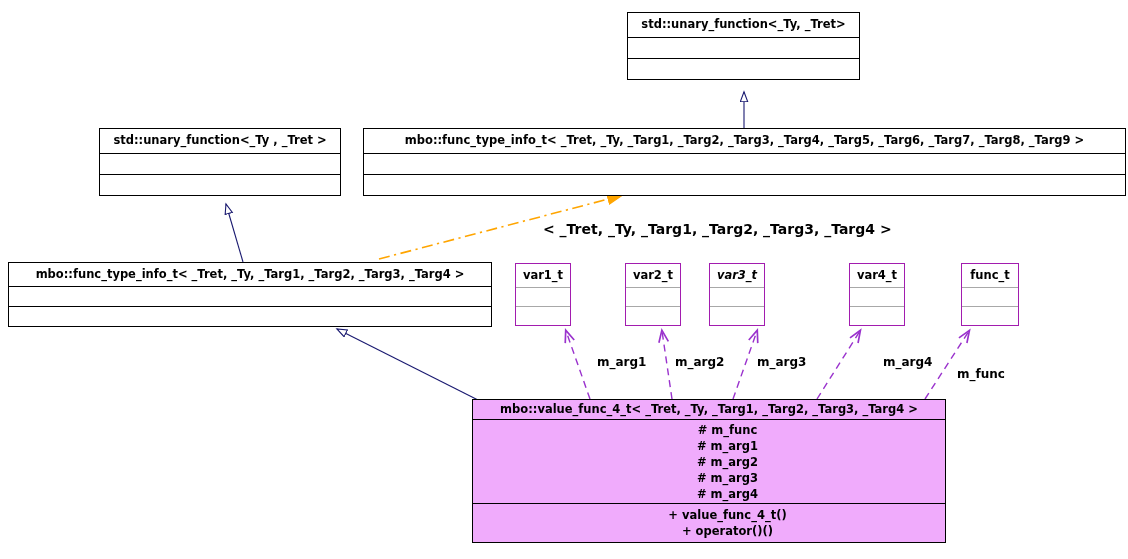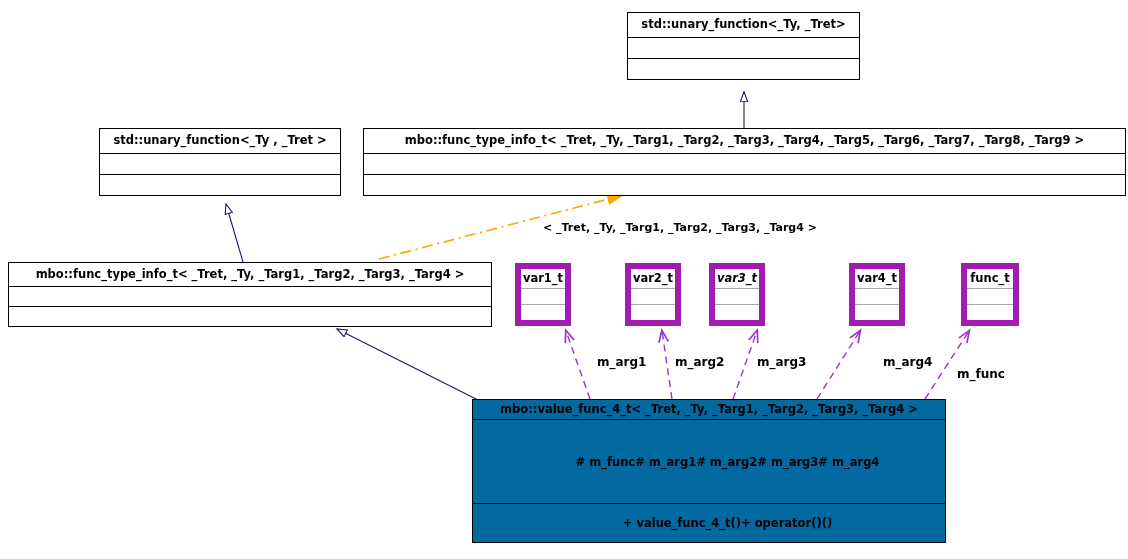--- a/index.html
+++ b/index.html
@@ -29,24 +29,24 @@
   }
   .uml-box {
     position: absolute;
     box-sizing: border-box;
     border: 1px solid #000000;
     background: #ffffff;
     display: flex;
     flex-direction: column;
   }
   .uml-box.gray-fill {
-    background: #0369a1;
+    background: #f0abfc;
   }
   .uml-box.light-border {
-    border: 6px solid #a21caf;
+    border: 1px solid #a21caf;
   }
   .uml-title {
     box-sizing: border-box;
     font-weight: bold;
     font-size: 11.5px;
     color: #000000;
     text-align: center;
     white-space: nowrap;
     display: flex;
     align-items: center;
@@ -59,21 +59,21 @@
     height: 0;
     font-size: 0;
     line-height: 0;
   }
   .light-border .uml-sep {
     border-top: 1px solid #a8a8a8;
   }
   .uml-compartment {
     box-sizing: border-box;
     display: flex;
-    flex-direction: row;
+    flex-direction: column;
     align-items: center;
     justify-content: center;
     margin-left: 37px;
   }
   .uml-member {
     font-weight: bold;
     font-size: 11.5px;
     color: #000000;
     white-space: nowrap;
     line-height: 16px;
@@ -81,21 +81,21 @@
   }
   .edge-label {
     position: absolute;
     font-weight: bold;
     font-size: 12px;
     color: #000000;
     white-space: nowrap;
     line-height: 1;
   }
   .edge-label.template-args {
-    font-size: 11px;
+    font-size: 14px;
   }
 </style>
 </head>
 <body>
 
 <div id="diagram-canvas">
 
   <svg id="edge-layer" width="1128" height="559" viewBox="0 0 1128 559">
     <defs>
       <marker id="inh-arrow" markerWidth="12" markerHeight="12" refX="9.5" refY="4" orient="auto" markerUnits="strokeWidth">

